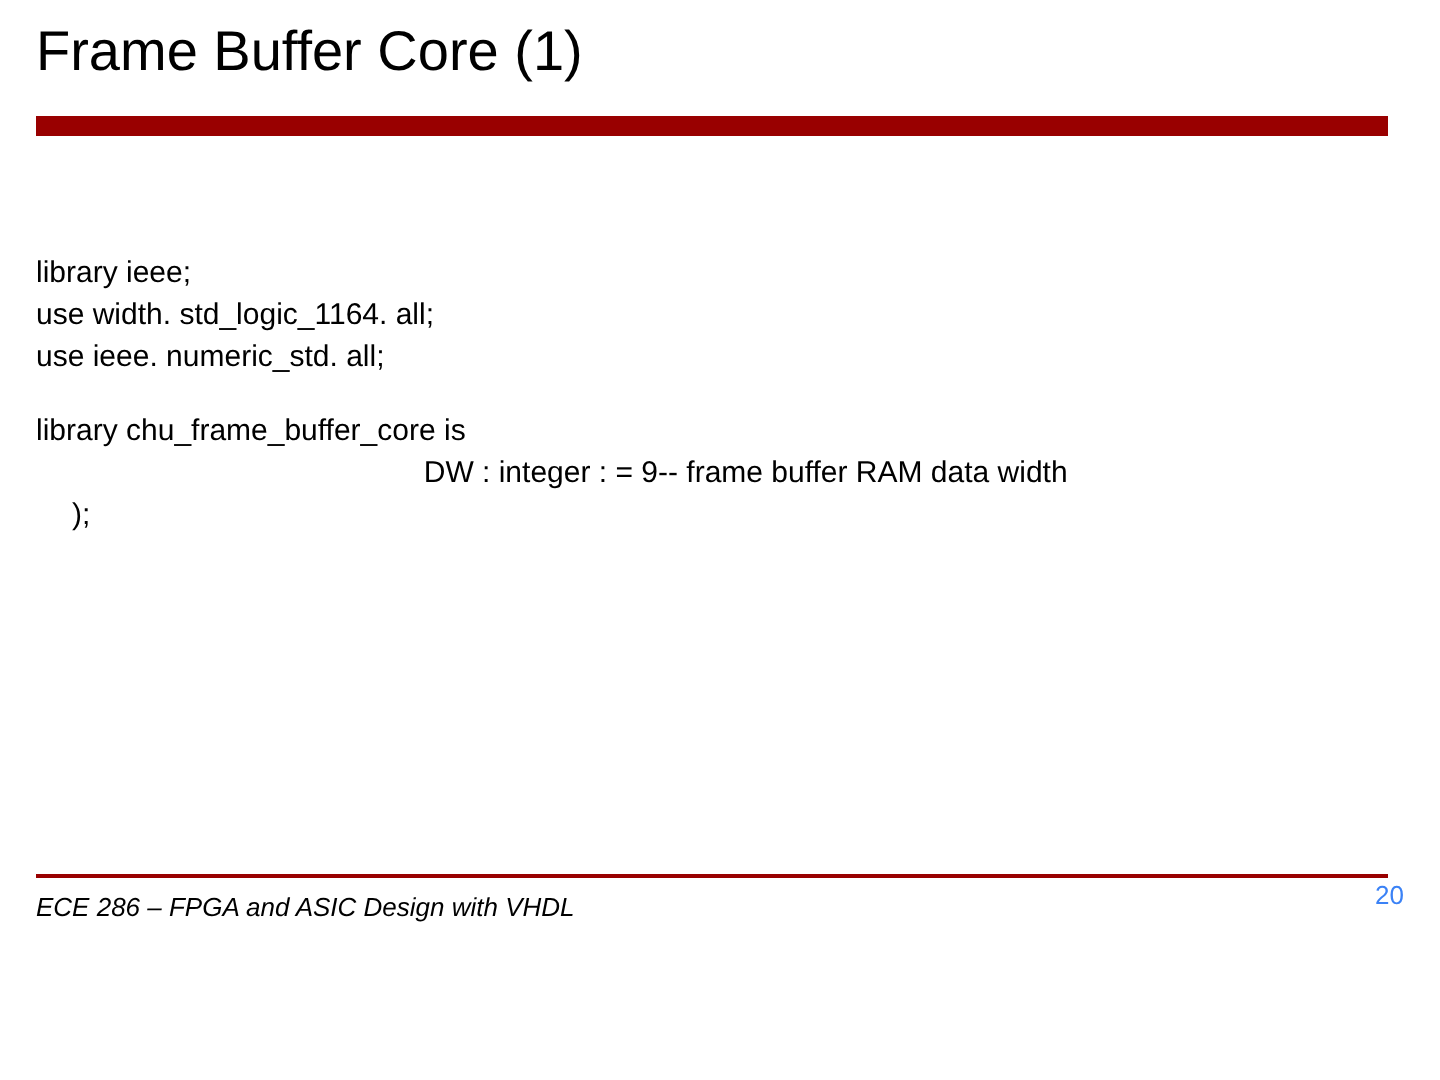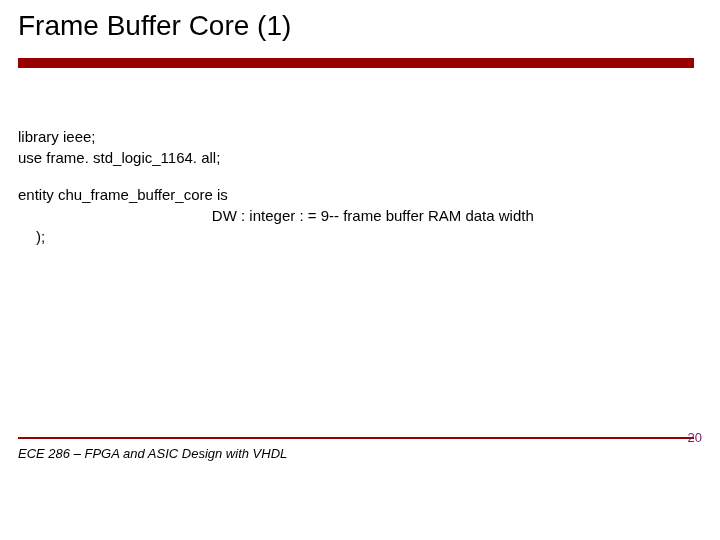--- a/index.html
+++ b/index.html
@@ -72,39 +72,40 @@
   .footer-text {
     position: absolute;
     bottom: 10px;
     left: 18px;
     font-size: 13px;
     font-style: italic;
     color: #000;
   }
   .page-num {
     position: absolute;
-    bottom: 26px;
+    bottom: 16px;
     right: 18px;
     font-size: 13px;
-    color: #701a75;
+    color: #3b82f6;
   }
 </style>
 </head>
 <body>
 
 <div class="slide">
 
   <div class="title">Frame Buffer Core (1)</div>
   <div class="underline"></div>
 
   <div class="content">
     <div class="line">library ieee;</div>
-    <div class="line">use frame. std_logic_1164. all;</div>
+    <div class="line">use width. std_logic_1164. all;</div>
+    <div class="line">use ieee. numeric_std. all;</div>
     <div class="gap"></div>
-    <div class="line">entity chu_frame_buffer_core is</div>
+    <div class="line">library chu_frame_buffer_core is</div>
     <div class="comment-row indent2">
       <span class="left">DW : integer : = 9</span>
       <span class="right">-- frame buffer RAM data width</span>
     </div>
     <div class="line indent1">);</div>
   </div>
 
   <div class="footer-line"></div>
   <div class="footer-text">ECE 286 – FPGA and ASIC Design with VHDL</div>
   <div class="page-num">20</div>

